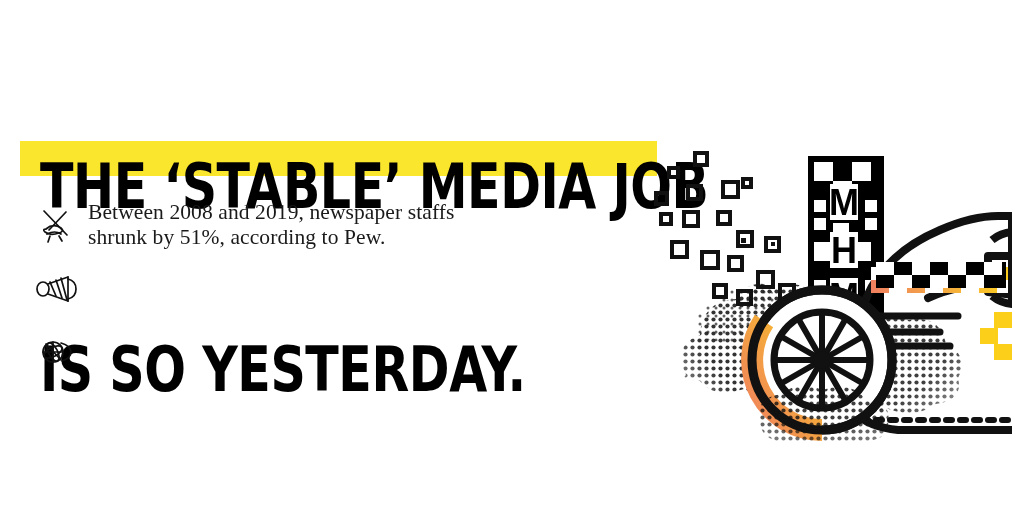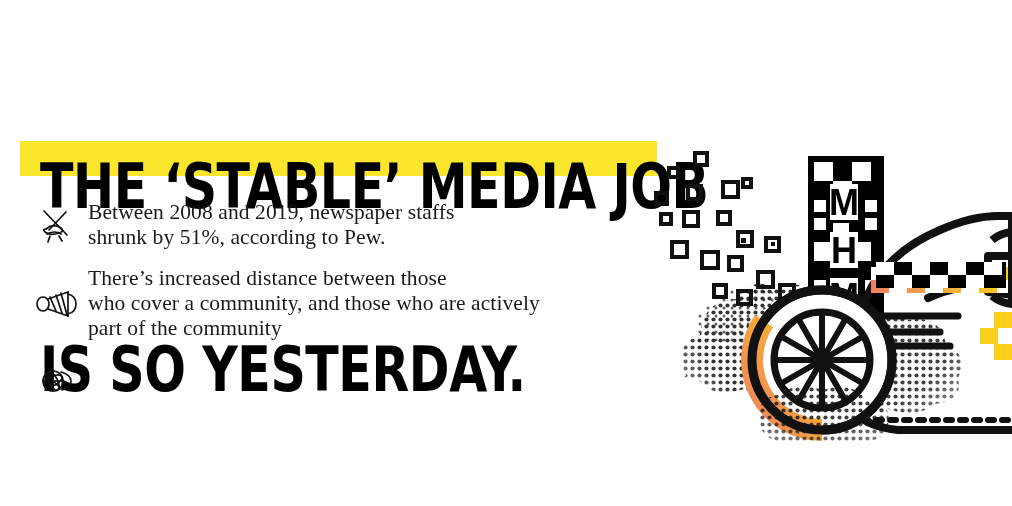--- a/index.html
+++ b/index.html
@@ -135,23 +135,20 @@
             <path d="M14 15 L34 8"></path>
             <path d="M14 25 L34 32"></path>
             <path d="M34 8 L34 32"></path>
             <path d="M34 10 q8 2 8 10 q0 8 -8 10"></path>
             <path d="M22 11 L28 29"></path>
             <path d="M27 9 L33 31"></path>
             <path d="M16 13 L22 27"></path>
           </g>
         </svg>
       </span>
-      <span class="bullet-text">There’s increased distance between those
-who cover a community, and those who are actively
-part of the community</span>
     </div>
 
     <div class="bullet">
       <span class="bullet-icon">
         <svg width="44" height="40" viewBox="0 0 44 40">
           <g fill="none" stroke="#111" stroke-width="1.7" stroke-linecap="round">
             <circle cx="18" cy="21" r="10"></circle>
             <ellipse cx="18" cy="21" rx="10" ry="4.5" transform="rotate(-28 18 21)"></ellipse>
             <ellipse cx="18" cy="21" rx="4.5" ry="10" transform="rotate(-28 18 21)"></ellipse>
             <path d="M8 21 L28 21"></path>

